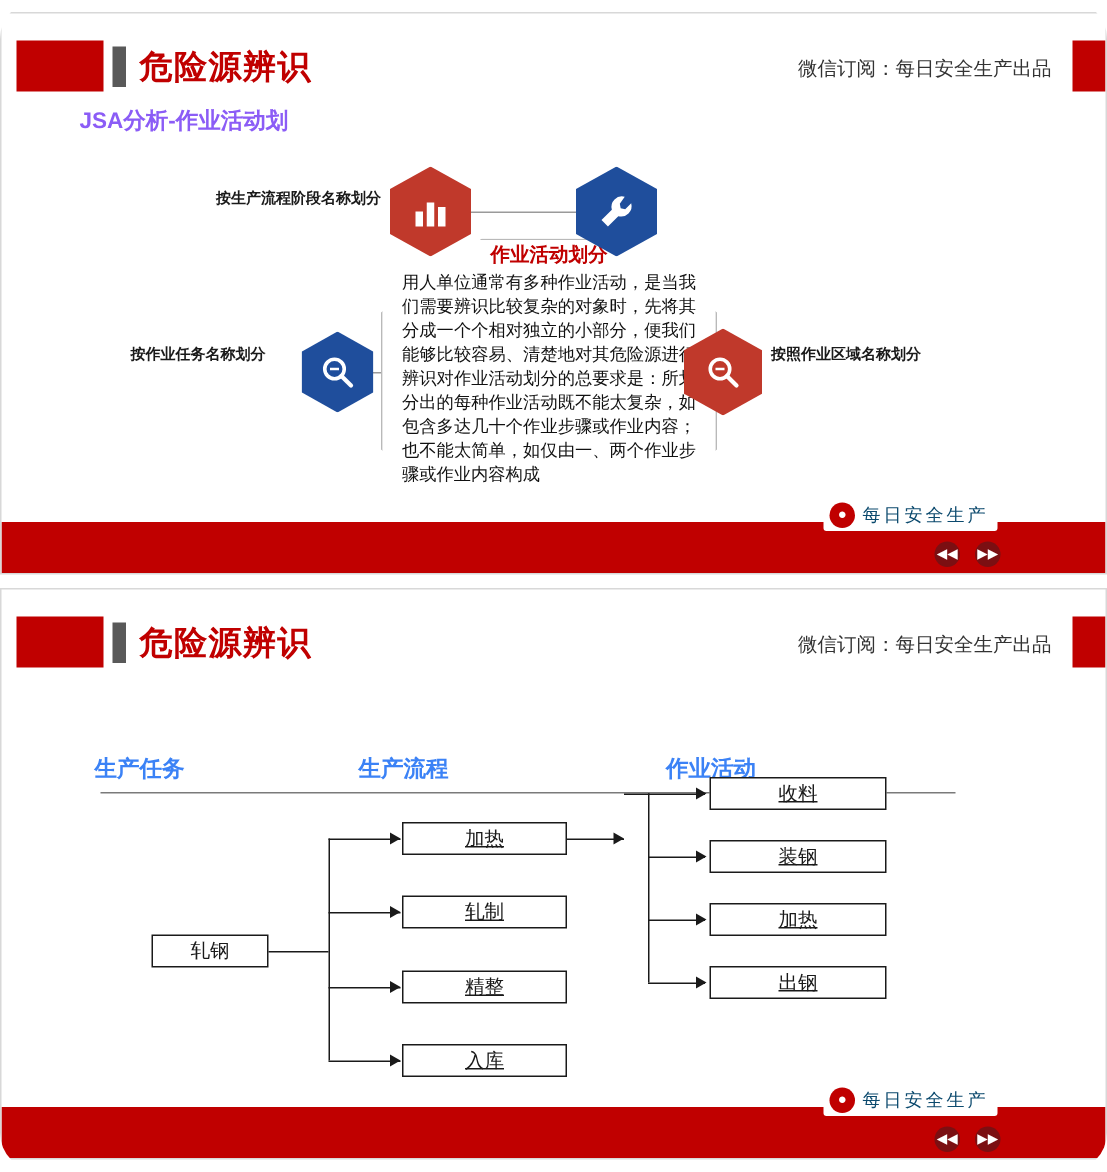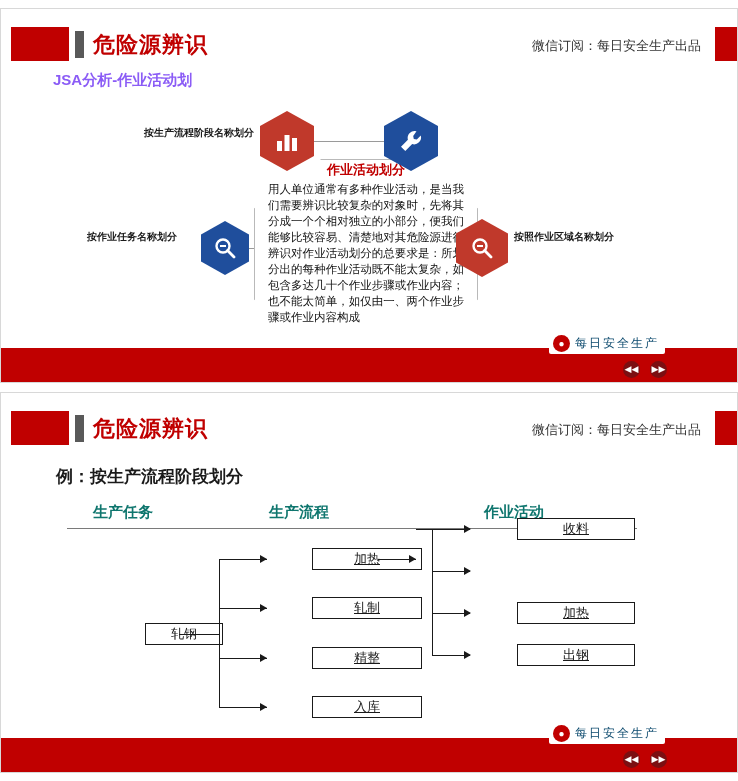--- a/index.html
+++ b/index.html
@@ -7,20 +7,21 @@
     margin: 0; padding: 0;
     background: #ffffff;
     font-family: "Liberation Sans", "DejaVu Sans", sans-serif;
   }
   .page {
     width: 738px;
     height: 781px;
     position: relative;
     background: #ffffff;
     overflow: hidden;
+    border-radius: 26px;
   }
   .slide {
     position: absolute;
     left: 0;
     width: 738px;
     background: #ffffff;
     border: 1px solid #d8d8d8;
     overflow: hidden;
   }
   .slide-1 { top: 8px; height: 375px; }
@@ -203,42 +204,40 @@
     left: 55px; top: 72px;
     font-size: 17px;
     font-weight: bold;
     color: #1a1a1a;
   }
   .col-head {
     position: absolute;
     top: 110px;
     font-size: 15px;
     font-weight: bold;
-    color: #0f766e;
-    text-align: center;
+    color: #3b82f6;
   }
   .col-head-1 { left: 62px; width: 120px; }
   .col-head-2 { left: 238px; width: 120px; }
   .col-head-3 { left: 443px; width: 140px; }
   .hrule {
     position: absolute;
     left: 66px; top: 135px;
     width: 570px; height: 1px;
     background: #7a7a7a;
   }
   .node {
     position: absolute;
     border: 1px solid #1a1a1a;
     background: #ffffff;
     font-size: 13px;
     color: #1a1a1a;
     text-align: center;
     line-height: 20px;
     height: 22px;
-    margin-left: 44px;
   }
   .node-u { text-decoration: underline; }
   .line {
     position: absolute;
     background: #1a1a1a;
   }
   .arrow {
     position: absolute;
     width: 0; height: 0;
     border-top: 4px solid transparent;
@@ -327,21 +326,20 @@
   <div class="slide slide-2">
 
     <div class="hdr">
       <div class="hdr-red-left"></div>
       <div class="hdr-red-right"></div>
       <div class="hdr-bar"></div>
       <div class="hdr-title">危险源辨识</div>
       <div class="hdr-sub">微信订阅：每日安全生产出品</div>
     </div>
 
-    <div class="s2-example">例：按生产流程阶段划分</div>
 
     <div class="col-head col-head-1">生产任务</div>
     <div class="col-head col-head-2">生产流程</div>
     <div class="col-head col-head-3">作业活动</div>
     <div class="hrule"></div>
 
     <div class="node" style="left:100px; top:230px; width:78px;">轧钢</div>
 
     <div class="line" style="left:178px; top:241px; width:40px; height:1px;"></div>
     <div class="line" style="left:218px; top:166px; width:1px; height:148px;"></div>
@@ -368,20 +366,21 @@
     <div class="line" style="left:431px; top:136px; width:38px; height:1px;"></div>
     <div class="arrow" style="left:463px; top:132px;"></div>
     <div class="line" style="left:431px; top:178px; width:38px; height:1px;"></div>
     <div class="arrow" style="left:463px; top:174px;"></div>
     <div class="line" style="left:431px; top:220px; width:38px; height:1px;"></div>
     <div class="arrow" style="left:463px; top:216px;"></div>
     <div class="line" style="left:431px; top:262px; width:38px; height:1px;"></div>
     <div class="arrow" style="left:463px; top:258px;"></div>
 
     <div class="node node-u" style="left:472px; top:125px; width:118px;">收料</div>
+    <div class="node node-u" style="left:472px; top:167px; width:118px;">装钢</div>
     <div class="node node-u" style="left:472px; top:209px; width:118px;">加热</div>
     <div class="node node-u" style="left:472px; top:251px; width:118px;">出钢</div>
 
     <div class="ftr"></div>
     <div class="ftr-logo">
       <span class="ftr-logo-circle">●</span>
       <span class="ftr-logo-text">每日安全生产</span>
     </div>
     <div class="ftr-nav">
       <span>◀◀</span>

